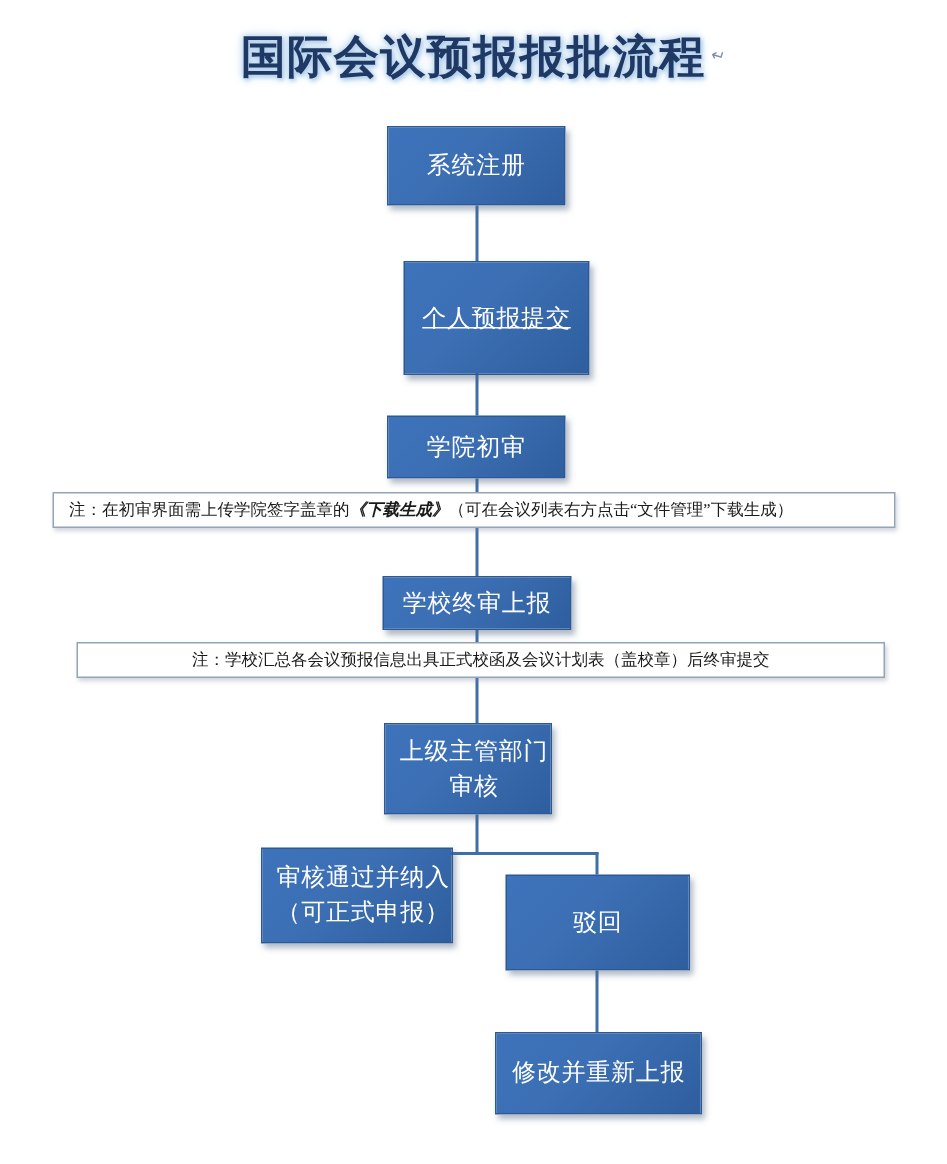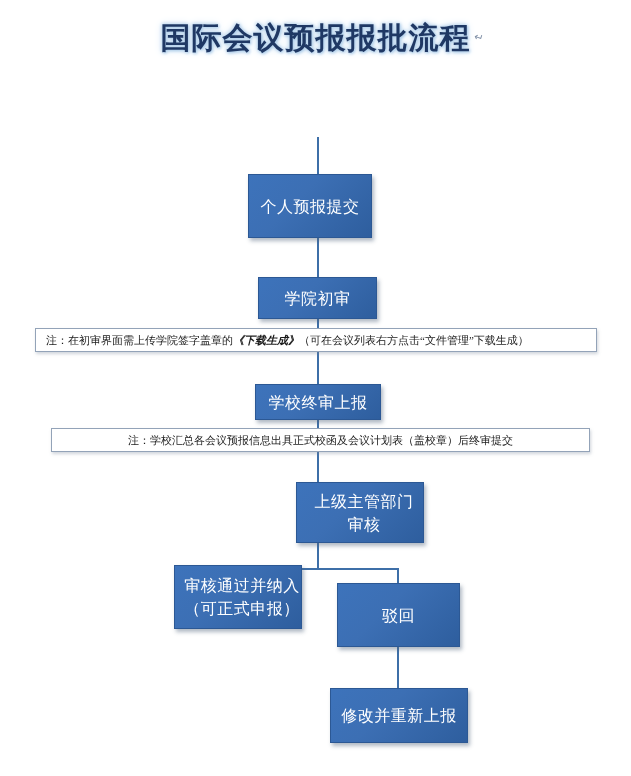--- a/index.html
+++ b/index.html
@@ -128,22 +128,25 @@
 
   <div class="vline" style="left:317px; top:420px; height:62px;"></div>
 
   <div class="vline" style="left:317px; top:543px; height:26px;"></div>
   <div class="hline" style="left:237px; top:568px; width:162px;"></div>
   <div class="vline" style="left:237px; top:568px; height:15px;"></div>
   <div class="vline" style="left:397px; top:568px; height:15px;"></div>
 
   <div class="vline" style="left:397px; top:647px; height:41px;"></div>
 
+  <div class="box" style="left:258px; top:84px; width:119px; height:53px;">
+    <span>系统注册</span>
+  </div>
 
-  <div class="box" style="left:248px; top:174px; width:124px; height:64px;">
+  <div class="box" style="left:269px; top:174px; width:124px; height:76px;text-decoration:underline;">
     <span>个人预报提交</span>
   </div>
 
   <div class="box" style="left:258px; top:277px; width:119px; height:42px;">
     <span>学院初审</span>
   </div>
 
   <div class="note left-pad" style="left:35px; top:328px; width:562px; height:24px;">
     <span>注：在初审界面需上传学院签字盖章的</span>
       <em>《下载生成》</em>
@@ -151,21 +154,21 @@
   </div>
 
   <div class="box" style="left:255px; top:384px; width:126px; height:36px;">
     <span>学校终审上报</span>
   </div>
 
   <div class="note center" style="left:51px; top:428px; width:539px; height:24px;">
     <span>注：学校汇总各会议预报信息出具正式校函及会议计划表（盖校章）后终审提交</span>
   </div>
 
-  <div class="box" style="left:256px; top:482px; width:128px; height:61px;margin-left:40px;">
+  <div class="box" style="left:256px; top:482px; width:112px; height:61px;">
     <span>
       <span style="display: block;">上级主管部门</span>
       <span style="display: block;">审核</span>
     </span>
   </div>
 
   <div class="box" style="left:174px; top:565px; width:128px; height:64px;">
     <span>
       <span style="display: block;">审核通过并纳入</span>
       <span style="display: block;">（可正式申报）</span>

